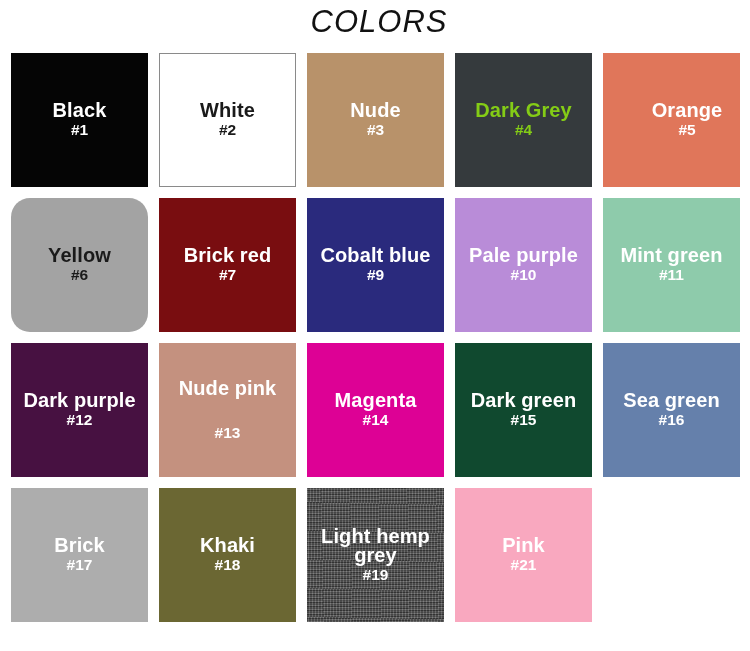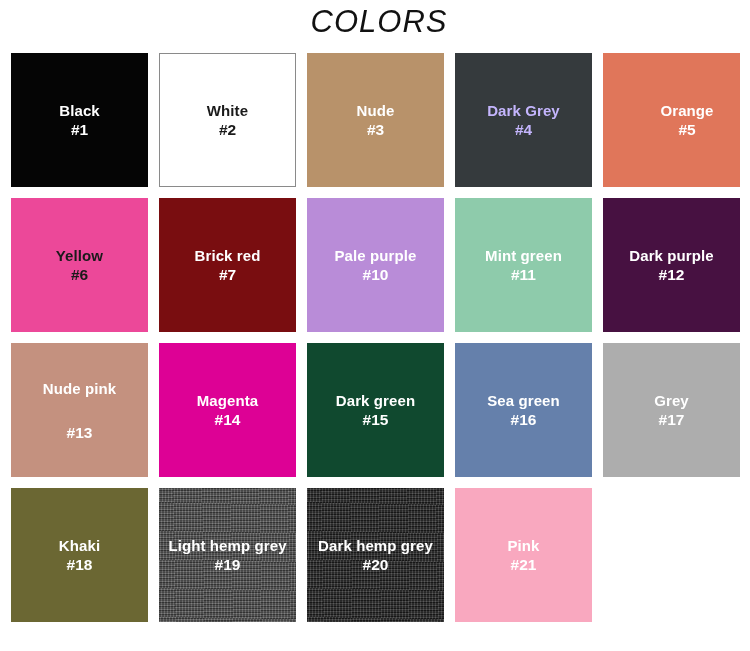--- a/index.html
+++ b/index.html
@@ -55,21 +55,21 @@
     display: flex;
     flex-direction: column;
     align-items: center;
     justify-content: center;
     overflow: hidden;
   }
   .swatch.bordered {
     border: 1px solid #8a8a8a;
   }
   .swatch-label {
-    font-size: 15px;
+    font-size: 20px;
     font-weight: 700;
     line-height: 19px;
     text-align: center;
     letter-spacing: 0.1px;
     z-index: 2;
     position: relative;
   }
   .swatch-number {
     font-size: 15.5px;
     font-weight: 700;
@@ -118,35 +118,39 @@
         <div class="swatch-number">#1</div>
       </div>
       <div class="swatch bordered" style="background-color: rgb(255, 255, 255); color: rgb(26, 26, 26);">
         <div class="swatch-label">White</div>
         <div class="swatch-number">#2</div>
       </div>
       <div class="swatch" style="background-color: rgb(184, 146, 106); color: rgb(255, 255, 255);">
         <div class="swatch-label">Nude</div>
         <div class="swatch-number">#3</div>
       </div>
-      <div class="swatch" style="background-color: rgb(53, 58, 61); color: #c4b5fd;">
+      <div class="swatch" style="background-color: rgb(53, 58, 61); color: #84cc16;">
         <div class="swatch-label">Dark Grey</div>
         <div class="swatch-number">#4</div>
       </div>
       <div class="swatch" style="background-color: rgb(224, 118, 90); color: rgb(255, 255, 255); padding-left: 31px;">
         <div class="swatch-label">Orange</div>
         <div class="swatch-number">#5</div>
       </div>
-      <div class="swatch" style="background-color: #ec4899; color: rgb(26, 26, 26);">
+      <div class="swatch" style="background-color: #a3a3a3; color: rgb(26, 26, 26); border-radius: 19px;">
         <div class="swatch-label">Yellow</div>
         <div class="swatch-number">#6</div>
       </div>
       <div class="swatch" style="background-color: rgb(121, 13, 16); color: rgb(255, 255, 255);">
         <div class="swatch-label">Brick red</div>
         <div class="swatch-number">#7</div>
+      </div>
+      <div class="swatch" style="background-color: rgb(42, 42, 125); color: rgb(255, 255, 255);">
+        <div class="swatch-label">Cobalt blue</div>
+        <div class="swatch-number">#9</div>
       </div>
       <div class="swatch" style="background-color: rgb(185, 140, 216); color: rgb(255, 255, 255);">
         <div class="swatch-label">Pale purple</div>
         <div class="swatch-number">#10</div>
       </div>
       <div class="swatch" style="background-color: rgb(142, 203, 171); color: rgb(255, 255, 255);">
         <div class="swatch-label">Mint green</div>
         <div class="swatch-number">#11</div>
       </div>
       <div class="swatch" style="background-color: rgb(71, 17, 65); color: rgb(255, 255, 255);">
@@ -163,36 +167,31 @@
       </div>
       <div class="swatch" style="background-color: rgb(16, 73, 47); color: rgb(255, 255, 255);">
         <div class="swatch-label">Dark green</div>
         <div class="swatch-number">#15</div>
       </div>
       <div class="swatch" style="background-color: rgb(101, 128, 171); color: rgb(255, 255, 255);">
         <div class="swatch-label">Sea green</div>
         <div class="swatch-number">#16</div>
       </div>
       <div class="swatch" style="background-color: rgb(173, 173, 173); color: rgb(255, 255, 255);">
-        <div class="swatch-label">Grey</div>
+        <div class="swatch-label">Brick</div>
         <div class="swatch-number">#17</div>
       </div>
       <div class="swatch" style="background-color: rgb(107, 103, 51); color: rgb(255, 255, 255);">
         <div class="swatch-label">Khaki</div>
         <div class="swatch-number">#18</div>
       </div>
       <div class="swatch" style="background-color: rgb(74, 74, 74); color: rgb(255, 255, 255);">
         <span class="tex light"></span>
         <div class="swatch-label">Light hemp grey</div>
         <div class="swatch-number">#19</div>
       </div>
-      <div class="swatch" style="background-color: rgb(31, 31, 31); color: rgb(255, 255, 255);">
-        <span class="tex"></span>
-        <div class="swatch-label">Dark hemp grey</div>
-        <div class="swatch-number">#20</div>
-      </div>
       <div class="swatch" style="background-color: rgb(249, 168, 191); color: rgb(255, 255, 255);">
         <div class="swatch-label">Pink</div>
         <div class="swatch-number">#21</div>
       </div>
     </div>
 
 </div>
 
 </body></html>

